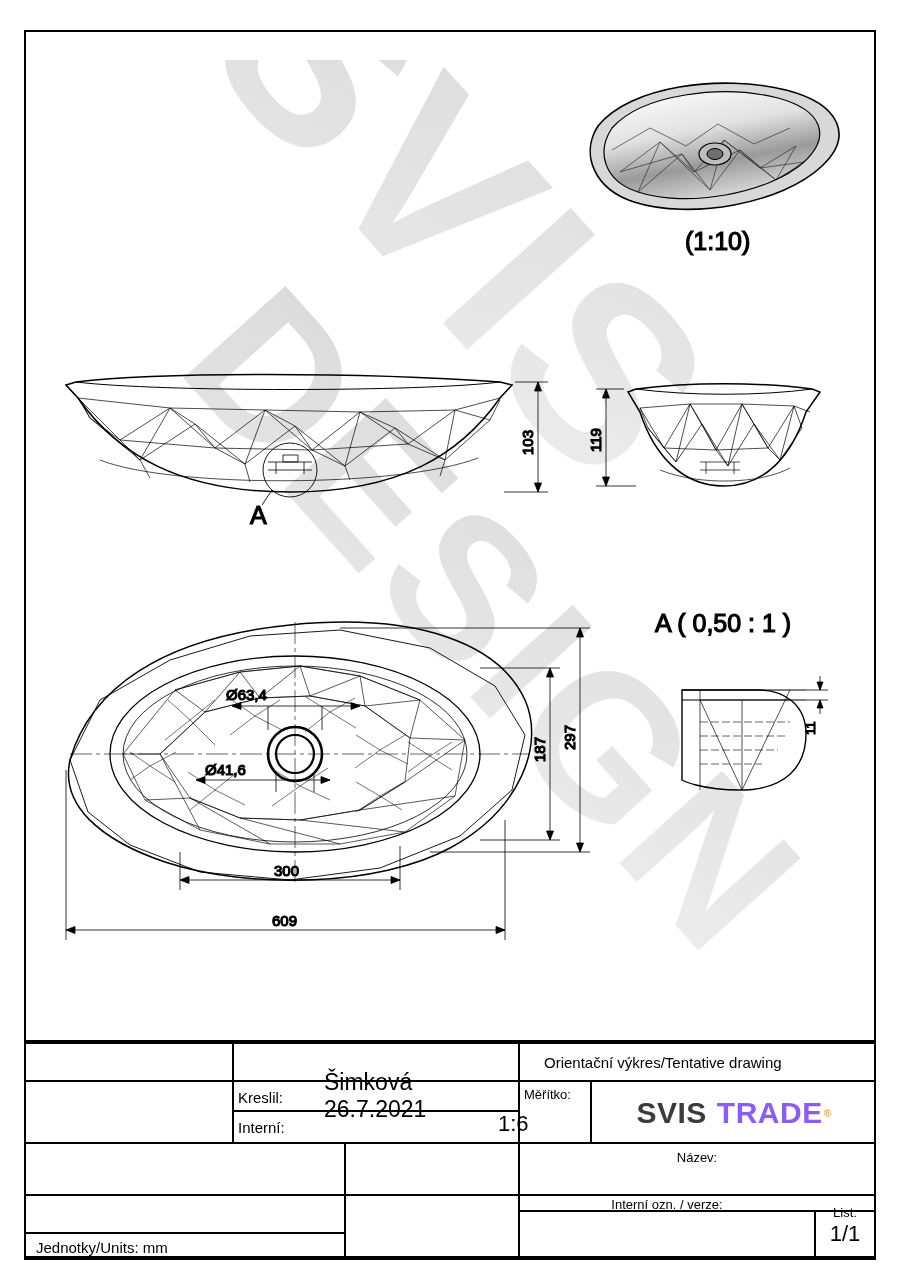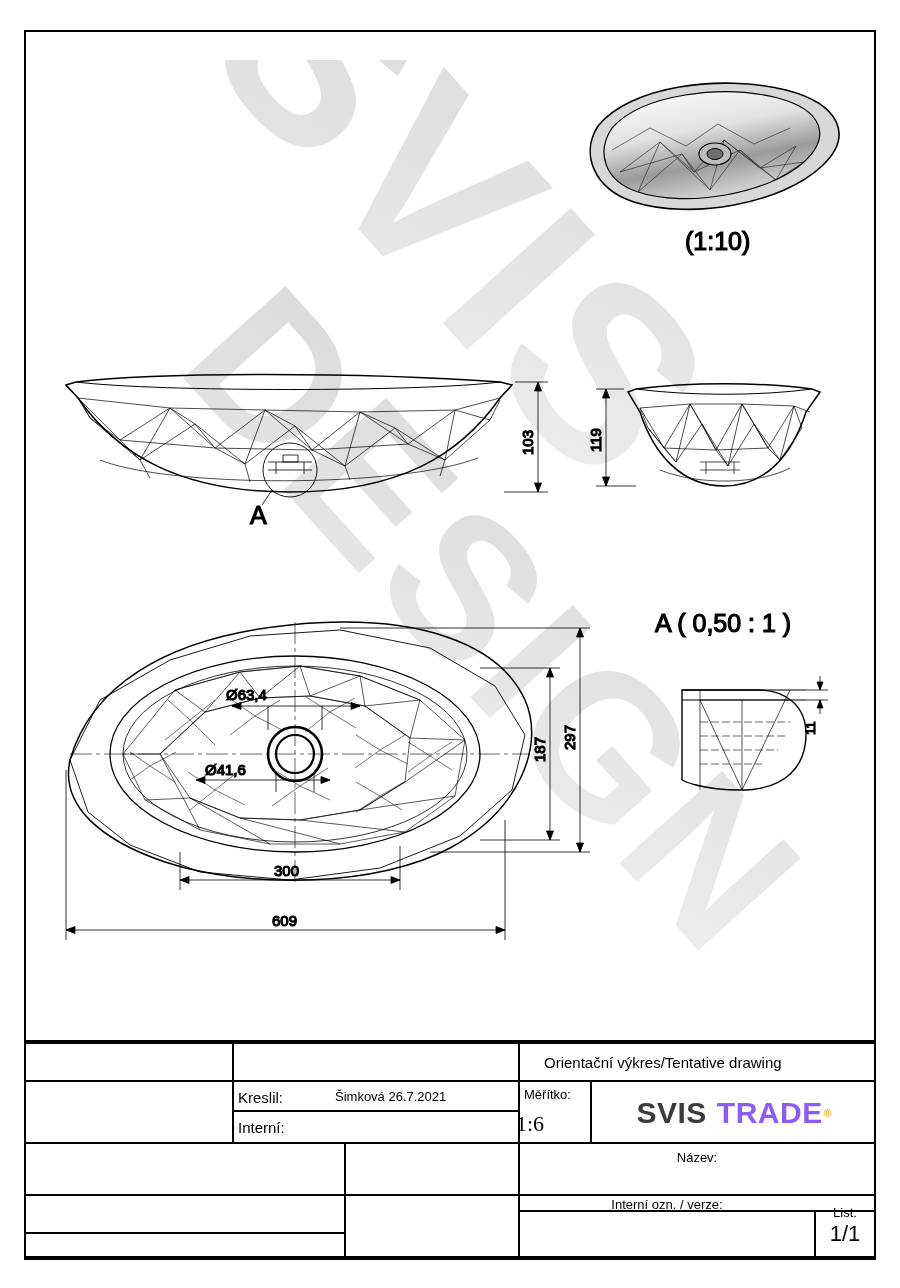--- a/index.html
+++ b/index.html
@@ -346,35 +346,36 @@
     <div class="tb-line" style="left:208px;top:0;width:2px;height:102px;"></div>
     <div class="tb-line" style="left:494px;top:0;width:2px;height:102px;"></div>
     <div class="tb-line" style="left:566px;top:38px;width:2px;height:64px;"></div>
     <div class="tb-line" style="left:320px;top:100px;width:2px;height:118px;"></div>
     <div class="tb-line" style="left:494px;top:100px;width:2px;height:118px;"></div>
     <div class="tb-line" style="left:790px;top:168px;width:2px;height:50px;"></div>
 
     <div class="tb-cell" style="left:516px;top:4px;width:346px;height:32px;padding-left:4px;">Orientační výkres/Tentative drawing</div>
 
     <div class="tb-cell" style="left:214px;top:42px;width:74px;height:26px;">Kreslil:</div>
-    <div class="tb-cell" style="left:300px;top:40px;width:190px;height:28px;font-size:13px;margin-left:11px;">Šimková 26.7.2021</div>
+    <div class="tb-cell" style="left:300px;top:40px;width:190px;height:28px;font-size:23px;">Šimková 26.7.2021</div>
     <div class="tb-cell" style="left:214px;top:72px;width:120px;height:26px;">Interní:</div>
     <div class="tb-cell" style="left:340px;top:72px;width:150px;height:26px;"></div>
 
     <div class="tb-cell tb-small" style="left:500px;top:40px;width:64px;height:24px;">Měřítko:</div>
-    <div class="tb-cell tb-big" style="left:492px;top:66px;width:64px;height:32px;font-family:Liberation Serif, serif;">1:6</div>
+    <div class="tb-cell tb-big" style="left:474px;top:66px;width:64px;height:32px;">1:6</div>
 
     <div class="logo" style="left:572px;top:42px;width:276px;height:58px;">
       <span class="svis">SVIS</span>
       <span class="trade">TRADE</span>
       <span class="reg">®</span>
     </div>
 
     <div class="tb-cell tb-small tb-center" style="left:500px;top:104px;width:346px;height:22px;">Název:</div>
 
     <div class="tb-cell tb-small tb-center" style="left:500px;top:154px;width:286px;height:16px;">Interní ozn. / verze:</div>
     <div class="tb-cell tb-center" style="left:500px;top:172px;width:286px;height:40px;"></div>
     <div class="tb-cell tb-small tb-center" style="left:794px;top:154px;width:54px;height:32px;">List:</div>
     <div class="tb-cell tb-big tb-center" style="left:794px;top:174px;width:54px;height:36px;">1/1</div>
 
+    <div class="tb-cell" style="left:12px;top:192px;width:300px;height:26px;">Jednotky/Units: mm</div>
   </div>
 
 </div>
 
 </body></html>

